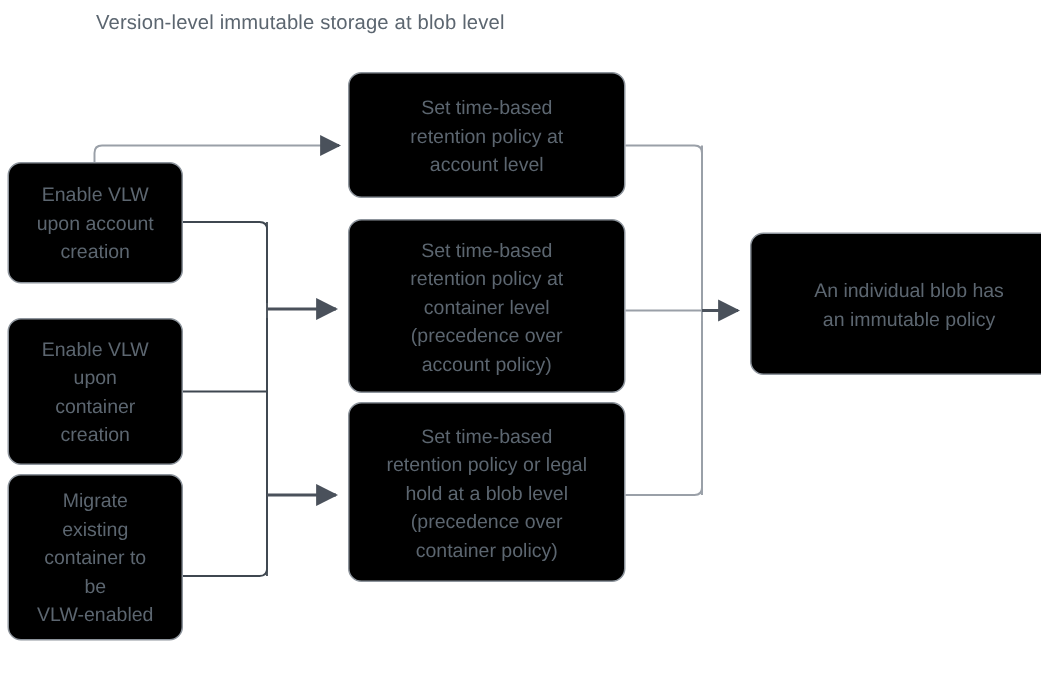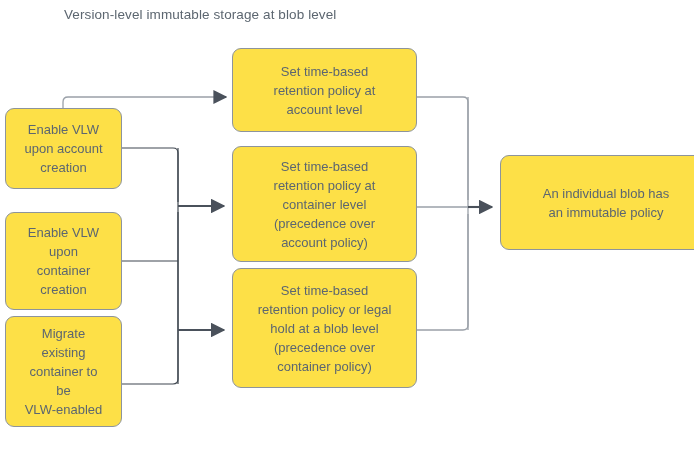--- a/index.html
+++ b/index.html
@@ -32,21 +32,21 @@
     left: 64px;
     top: 7px;
     font-size: 13.5px;
     color: #5c6670;
     white-space: nowrap;
     letter-spacing: 0.1px;
   }
   .node {
     position: absolute;
     box-sizing: border-box;
-    background: #fde047;
+    background: #000000;
     border: 1px solid #8d949c;
     border-radius: 9px;
     display: flex;
     align-items: center;
     justify-content: center;
     text-align: center;
     color: #5c6670;
     font-size: 13px;
     line-height: 19px;
     padding: 2px 6px;

